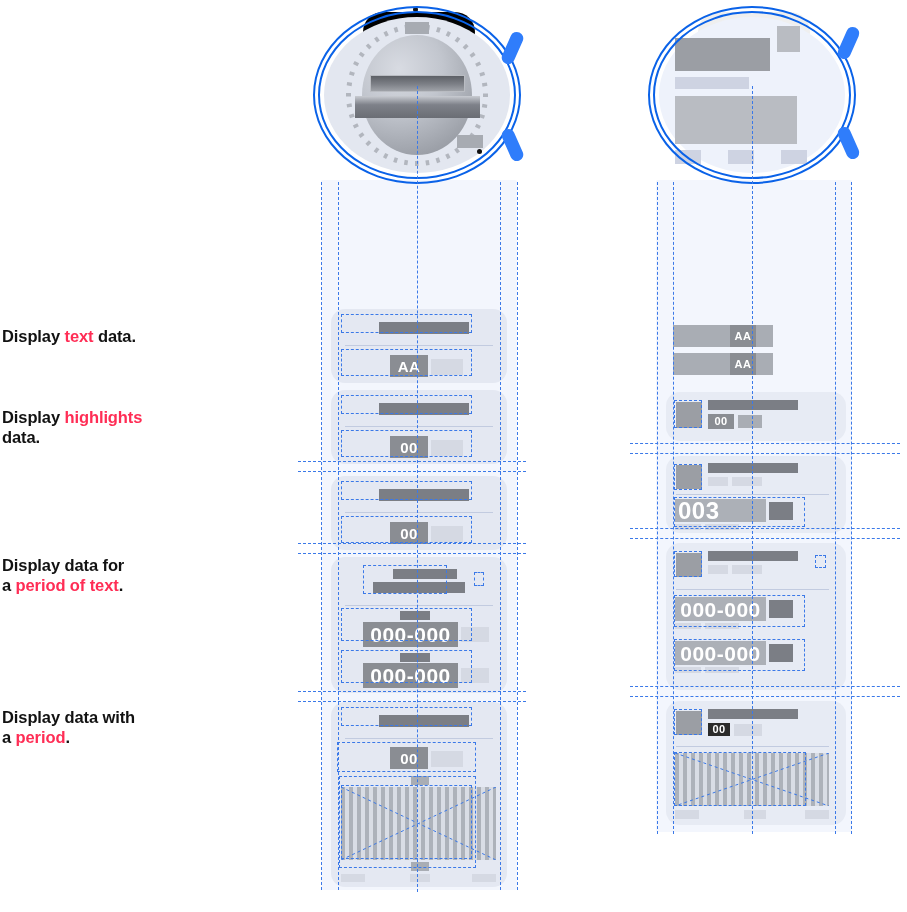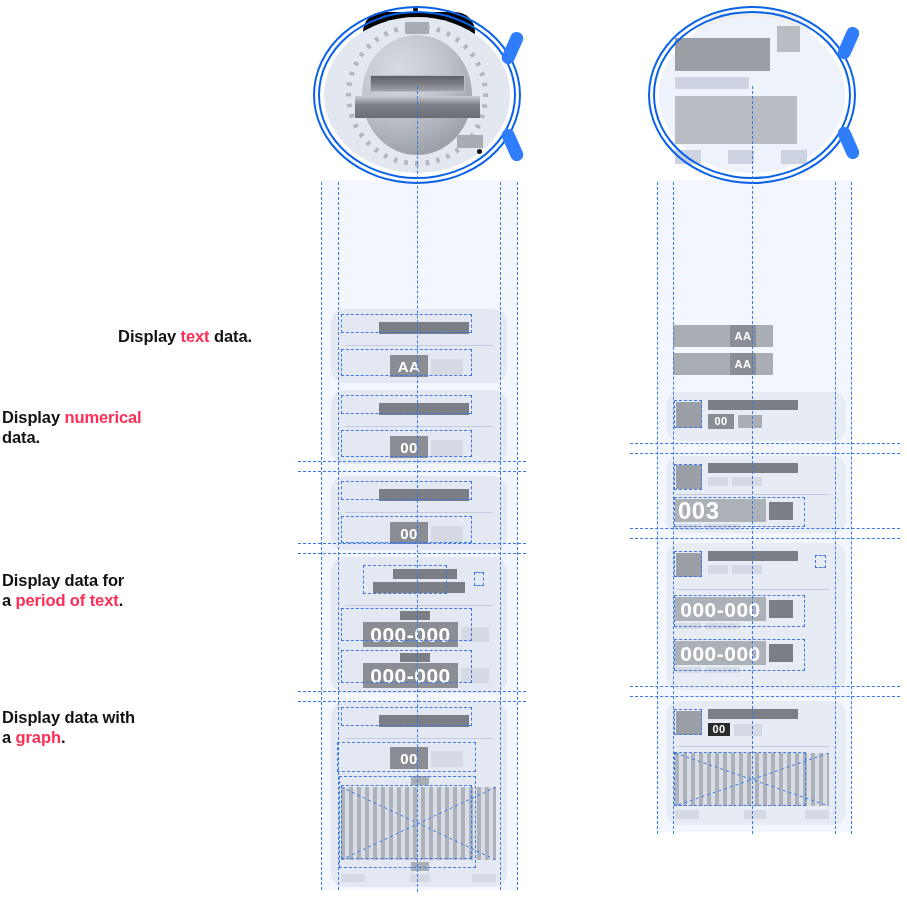--- a/index.html
+++ b/index.html
@@ -24,23 +24,23 @@
   .pill.prev{left:698px;top:12px;width:112px;background:#efefef;color:#9b9b9b;}
 
   
   .caption{
     position:absolute;left:2px;width:250px;
     font-size:16.5px;font-weight:700;line-height:20px;
     color:#121212;letter-spacing:-0.1px;
   }
   .caption .hl{color:#ff2d55;}
   .cap0{top:167px;}
-  .cap1{top:326px;text-align:right;}
+  .cap1{top:326px;}
   .cap2{top:407px;}
-  .cap3{top:570px;}
+  .cap3{top:555px;}
   .cap4{top:707px;}
 
   
   .col{position:absolute;top:0;}
   .col.new{left:307px;width:220px;}
   .col.prev{left:642px;width:220px;}
 
   
   .screen-band{
     position:absolute;
@@ -170,27 +170,27 @@
     <span>New</span>
   </div>
   <div class="pill prev">
     <span>Previous</span>
   </div>
 
   <div class="caption cap1">
     Display <span class="hl">text</span> data.
   </div>
   <div class="caption cap2">
-    Display <span class="hl">numerical</span><br>data.
+    Display <span class="hl">highlights</span><br>data.
   </div>
   <div class="caption cap3">
     Display data for<br>a <span class="hl">period of text</span>.
   </div>
   <div class="caption cap4">
-    Display data with<br>a <span class="hl">graph</span>.
+    Display data with<br>a <span class="hl">period</span>.
   </div>
 
   <div class="col new">
 
     <div class="screen-band"></div>
 
     <div class="watch">
       <div class="watch-face"></div>
       <svg class="tickring" viewBox="0 0 186 156">
         <g fill="#b2b6be">

